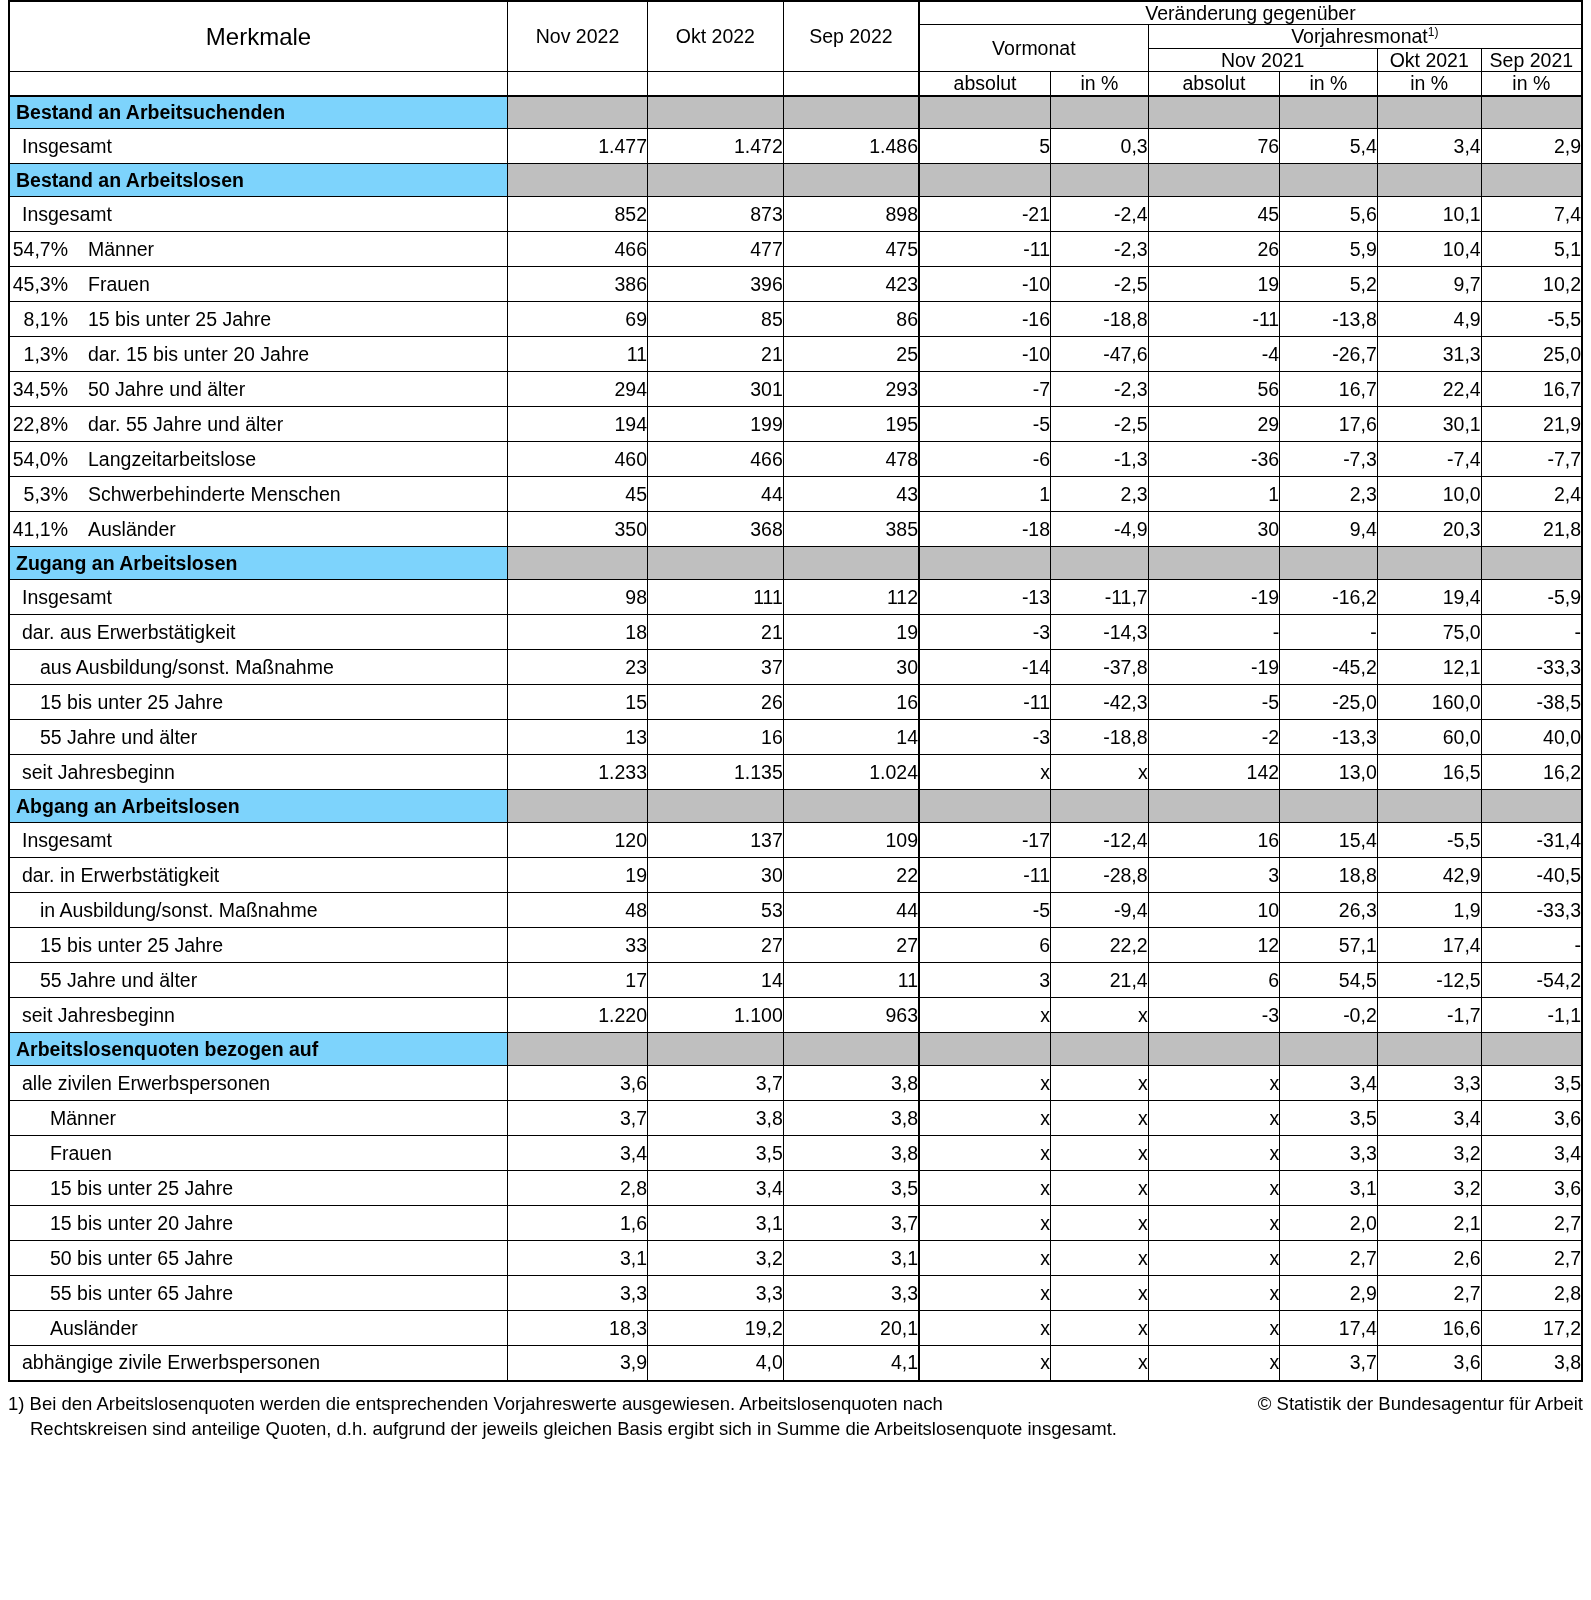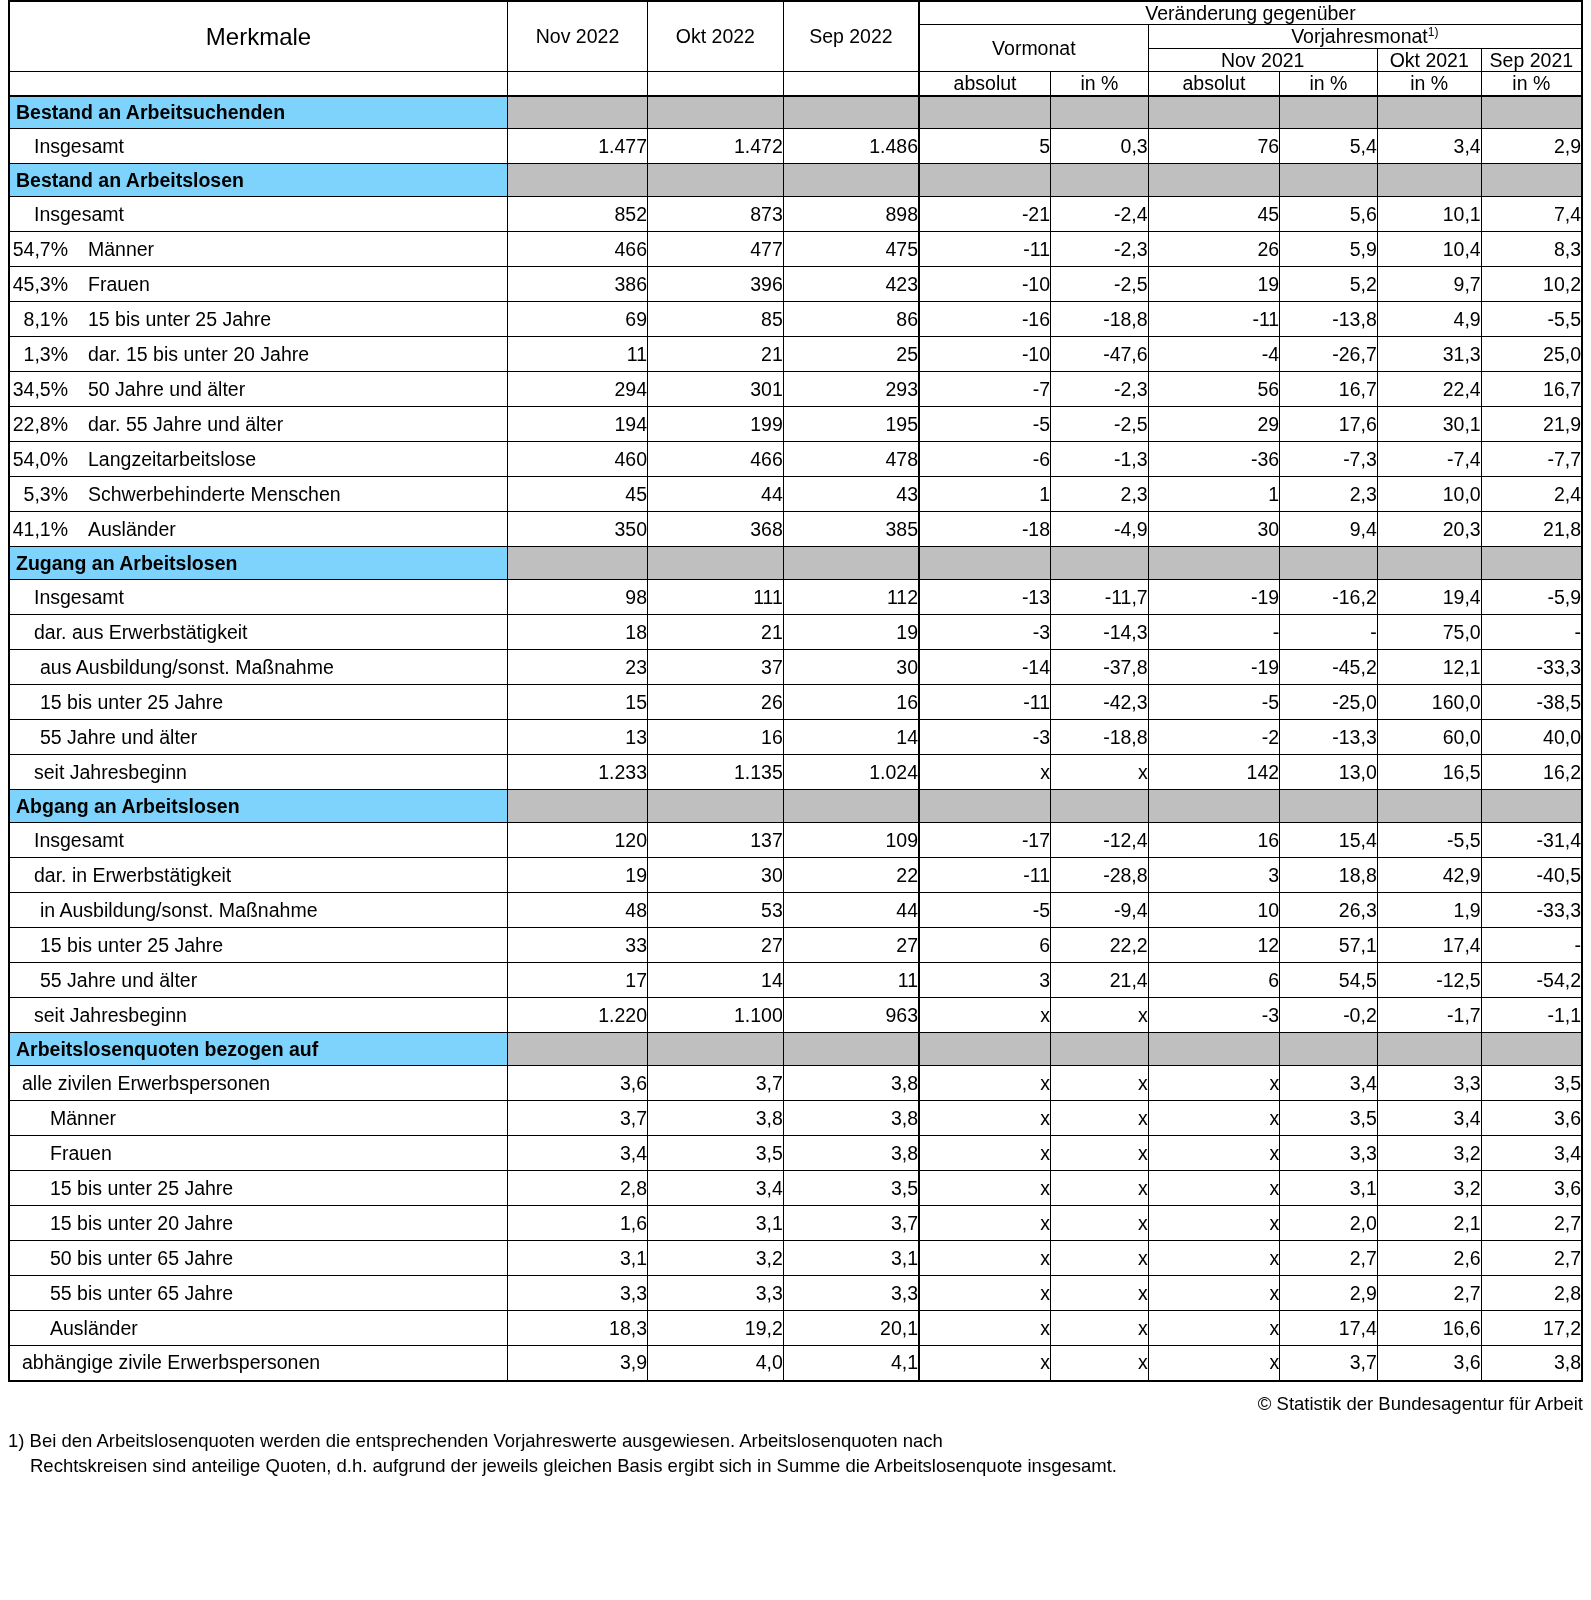--- a/index.html
+++ b/index.html
@@ -68,40 +68,40 @@
   tr.section td.blank {
     background: #bfbfbf;
     border-left: 1px solid #000;
   }
   .pct {
     display: inline-block;
     width: 78px;
     text-align: right;
     padding-right: 20px;
   }
-  .ind1 { padding-left: 24px; }
+  .ind1 { padding-left: 12px; }
   .ind3 { padding-left: 30px; }
   .indq1 { padding-left: 12px; }
   .indq2 { padding-left: 40px; }
 
   
   table.stat { border: 2px solid #000; }
   .vsep { border-left: 2px solid #000 !important; }
   thead tr:last-child td { border-bottom: 2px solid #000; }
 
   
   .footer {
     display: flex;
     justify-content: space-between;
     align-items: flex-start;
     font-size: 18.5px;
     margin-top: 10px;
     line-height: 1.35;
   }
-  .footer .fn { max-width: 1160px; margin-top: 37px; }
+  .footer .fn { max-width: 1160px; }
   .footer .fn .l2 { padding-left: 22px; display: block; }
   .footer .cr { text-align: right; white-space: nowrap; padding-left: 12px; }
 </style>
 </head>
 <body>
 
 <div class="sheet">
   <table class="stat">
     <colgroup>
       <col style="width:470px">
@@ -197,21 +197,21 @@
         <tr>
           <td class="lbl"><span class="pct">54,7%</span><span>Männer</span></td>
           <td class="num">466</td>
           <td class="num">477</td>
           <td class="num">475</td>
           <td class="num vsep">-11</td>
           <td class="num">-2,3</td>
           <td class="num">26</td>
           <td class="num">5,9</td>
           <td class="num">10,4</td>
-          <td class="num">8,3</td>
+          <td class="num">5,1</td>
         </tr>
         <tr>
           <td class="lbl"><span class="pct">45,3%</span><span>Frauen</span></td>
           <td class="num">386</td>
           <td class="num">396</td>
           <td class="num">423</td>
           <td class="num vsep">-10</td>
           <td class="num">-2,5</td>
           <td class="num">19</td>
           <td class="num">5,2</td>

